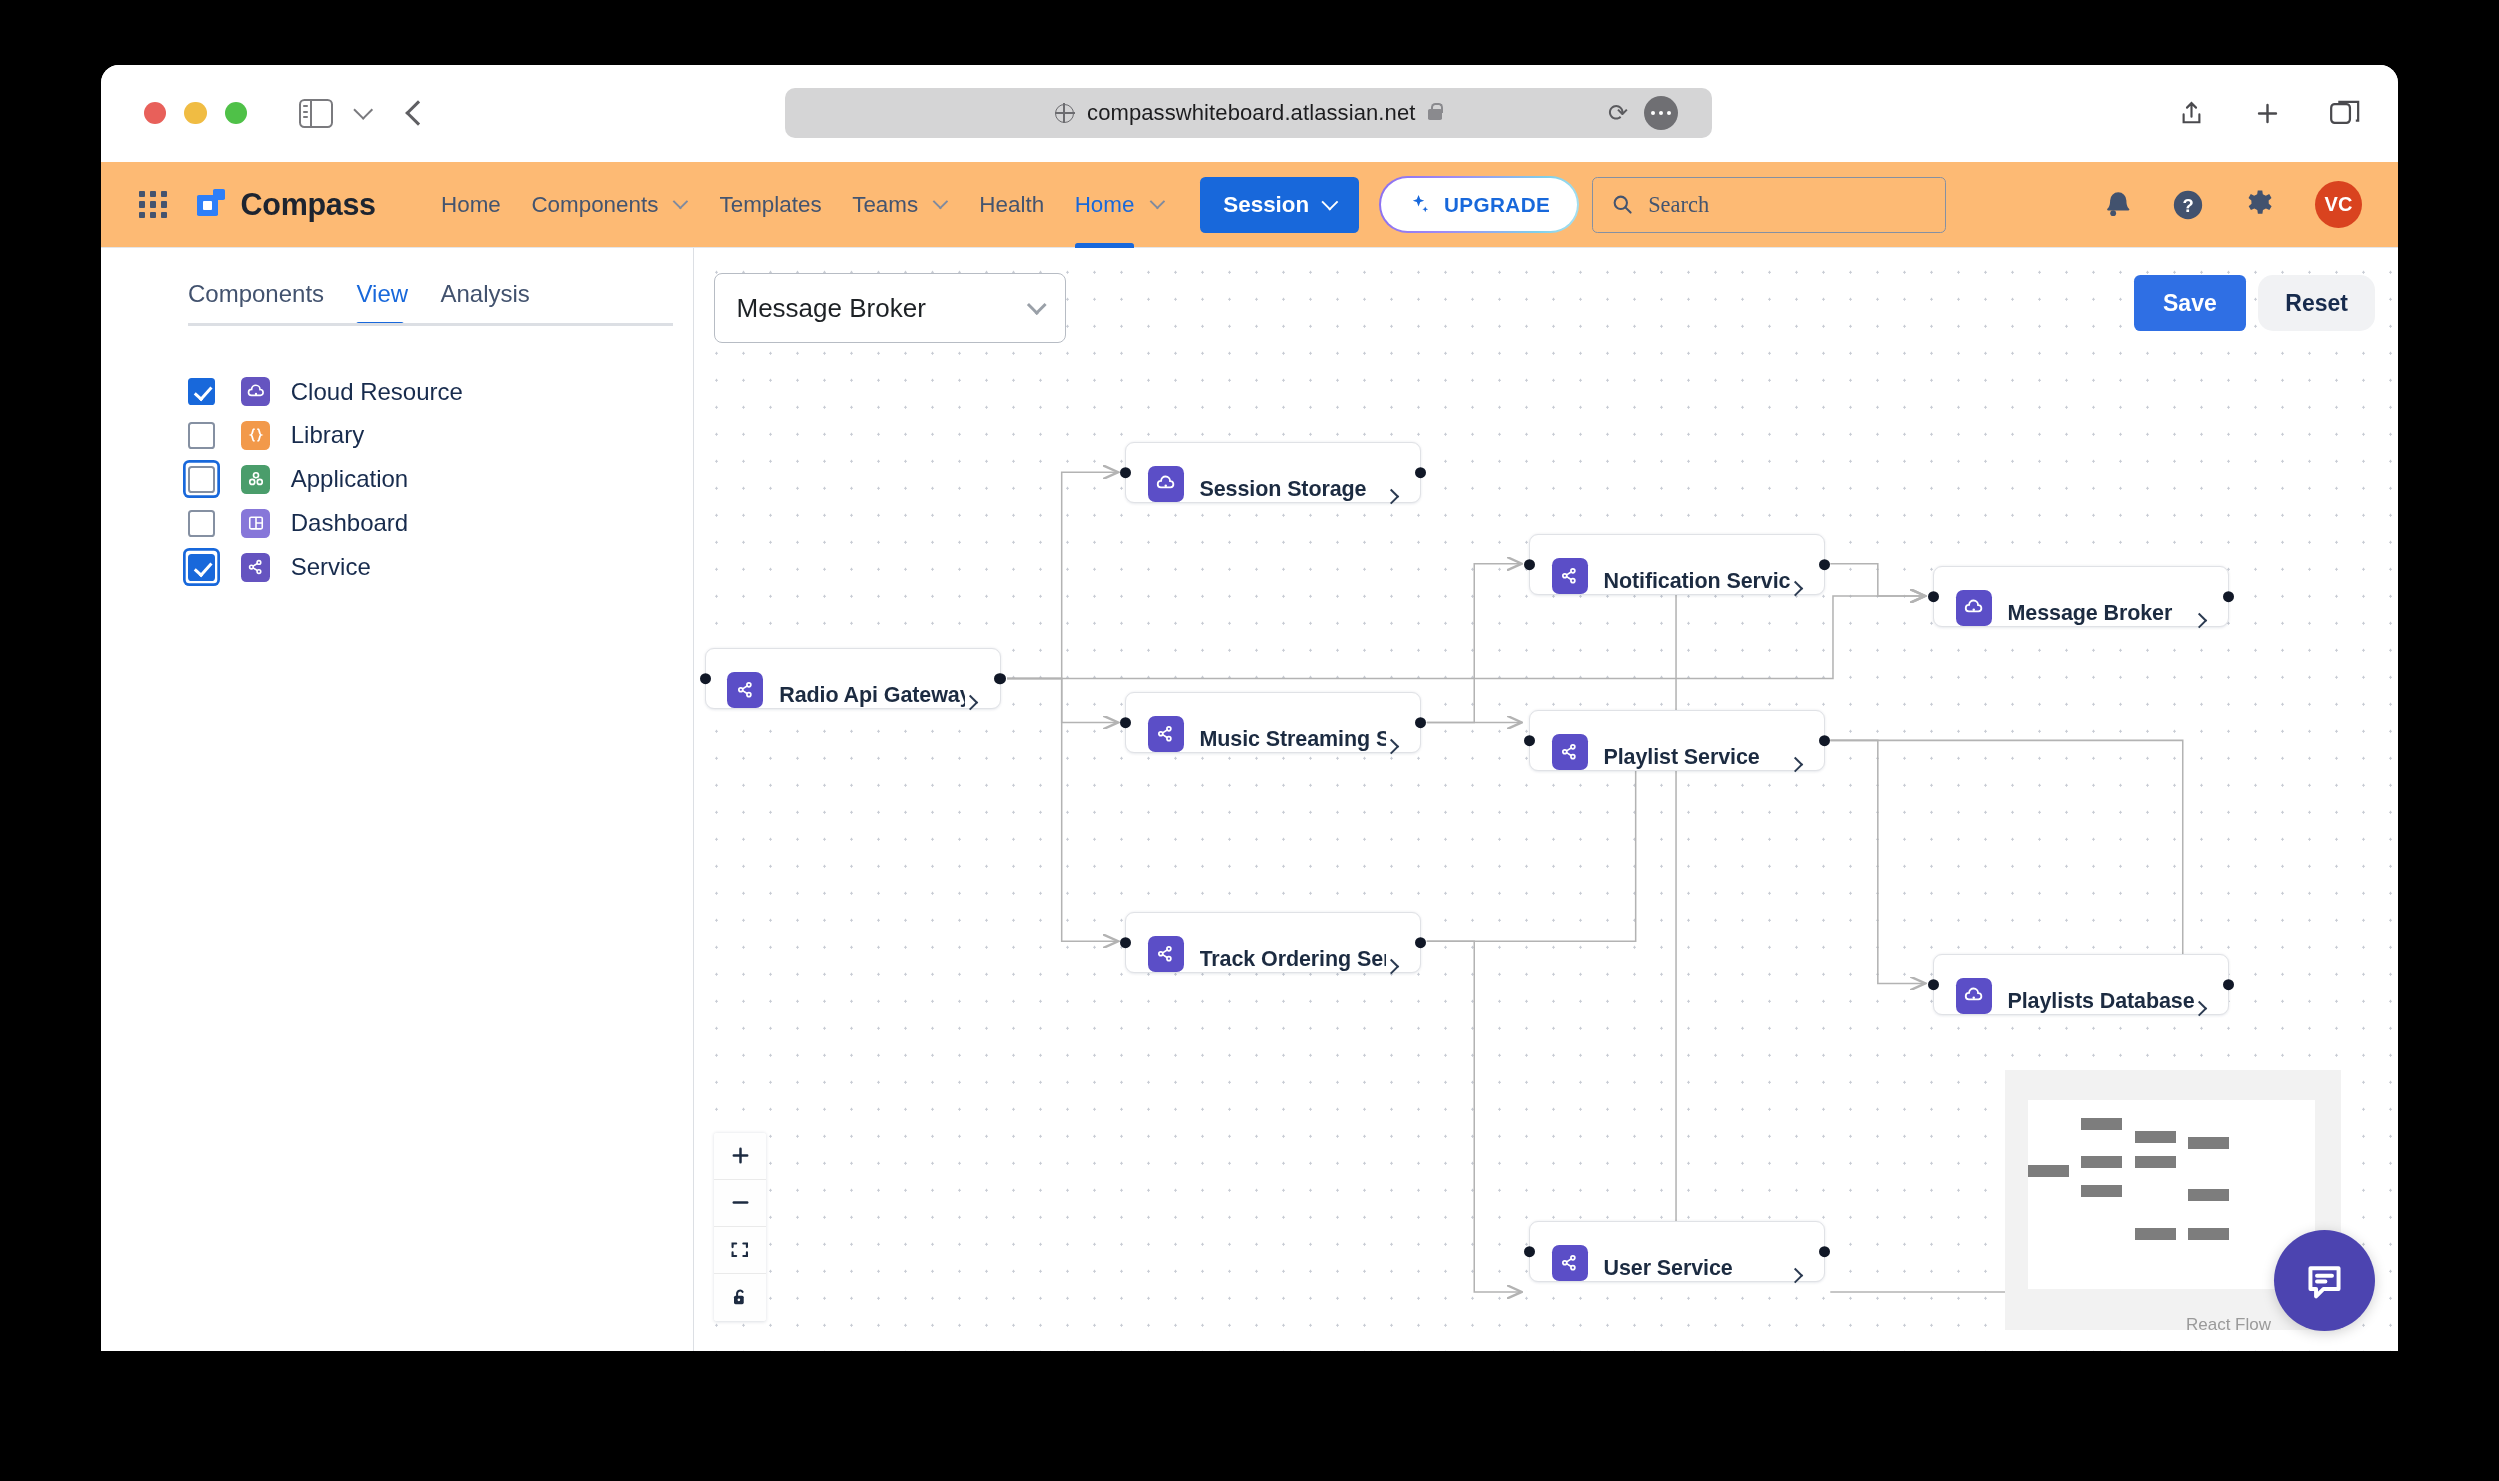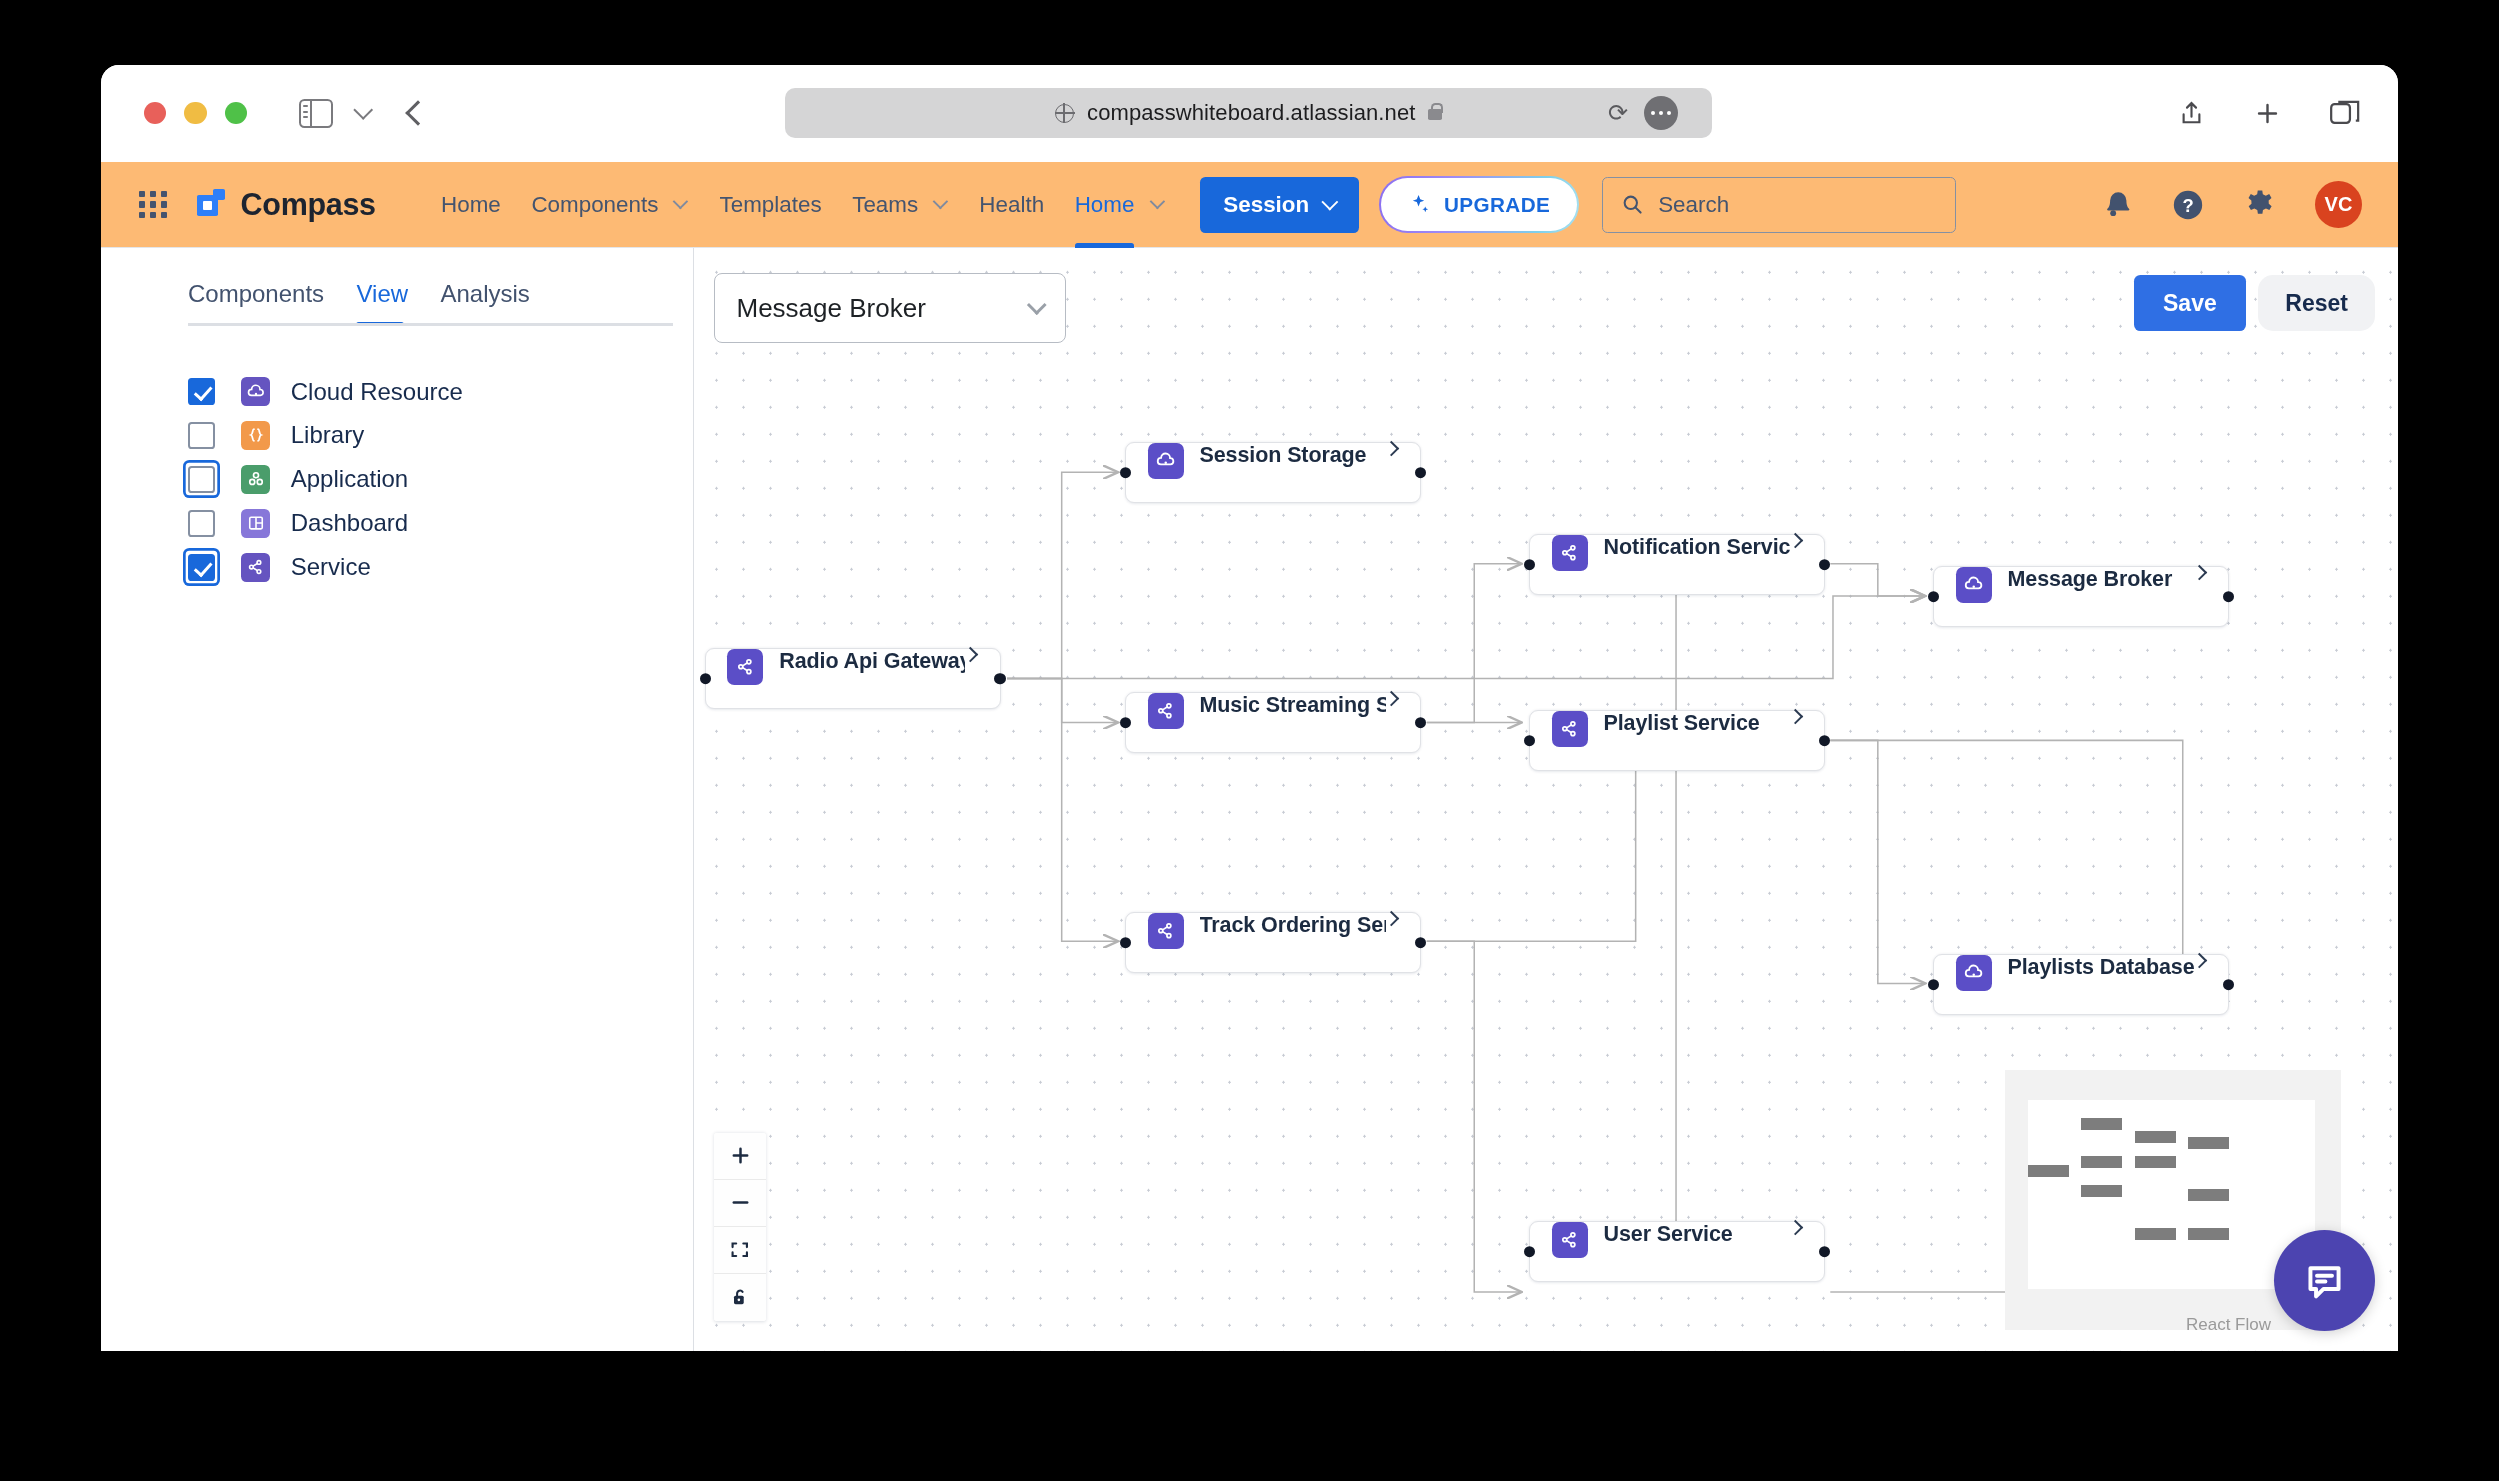--- a/index.html
+++ b/index.html
@@ -124,23 +124,24 @@
   .upgradebtn{
     margin-left:20px; height:57px; border-radius:30.5px; padding:2.2px;
     background:linear-gradient(100deg,#8b6ff0 0%,#9f8af4 35%,#7fd0ea 80%,#a8e0f0 100%);
     cursor:pointer;
   }
   .upgradebtn .inner{
     height:100%; border-radius:29px; background:#fff; display:flex; align-items:center;
     gap:12.6px; padding:0 27px; color:#1868db; font-size:20.7px; font-weight:700; letter-spacing:0.4px;
   }
   .searchbox{
-    margin-left:23px; width:354px; height:56px; border:1.4px solid #8590a2;
+    margin-left:13px; width:354px; height:56px; border:1.4px solid #8590a2;
     border-radius:5.4px; display:flex; align-items:center; gap:14.4px; padding:0 18px;
     cursor:text;
+    font-family:Liberation Serif, serif;
   }
   .searchbox .sph{ font-size:22.4px; color:#44546f; }
 
   .navright{ position:absolute; right:36px; display:flex; align-items:center; gap:38px; }
   .avatar{
     width:47px;height:47px;border-radius:50%;background:#d9431f;color:#fff;
     display:flex;align-items:center;justify-content:center;font-size:20px;font-weight:600;
     cursor:pointer;
   }
 
@@ -204,21 +205,21 @@
     padding:0 29px;height:56px;border-radius:6.3px;display:flex;align-items:center;cursor:pointer;
   }
   .btn-reset{
     background:#f1f2f4;color:#172b4d;font-size:23px;font-weight:600;
     padding:0 27px;height:56px;border-radius:15px;display:flex;align-items:center;cursor:pointer;
   }
 
   .flow{ position:absolute; inset:0; }
   .node{
     position:absolute; background:#fff; border:0.9px solid #e0e2e6; border-radius:9px;
-    box-shadow:0 0.9px 2.7px rgba(9,30,66,.10); display:flex; align-items:flex-start;
+    box-shadow:0 0.9px 2.7px rgba(9,30,66,.10); display:flex; align-items:flex-end;
     padding:0 20px 0 21.5px; cursor:pointer;
   }
   .node .nico{
     width:36px;height:36px;border-radius:7.2px;background:#5b4ec7;flex:none;
     display:flex;align-items:center;justify-content:center;margin-right:16px;
   }
   .node .nlabel{ font-size:21.5px; font-weight:700; color:#1c2b41; flex:1; letter-spacing:-0.1px;
     white-space:nowrap; overflow:hidden; }
   .node .nchev{
     width:10.8px;height:10.8px;border-right:2.9px solid #2b3a51;border-top:2.9px solid #2b3a51;

